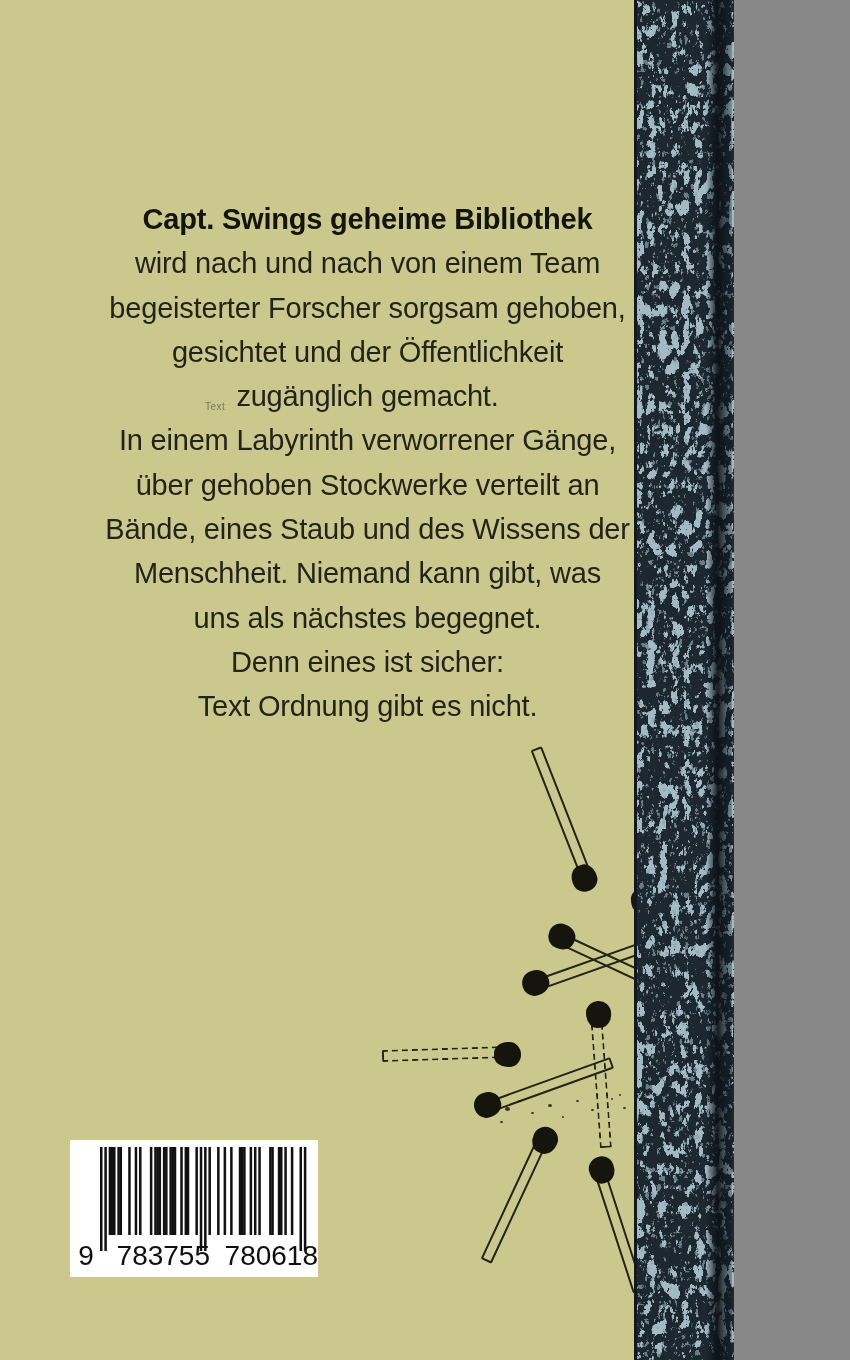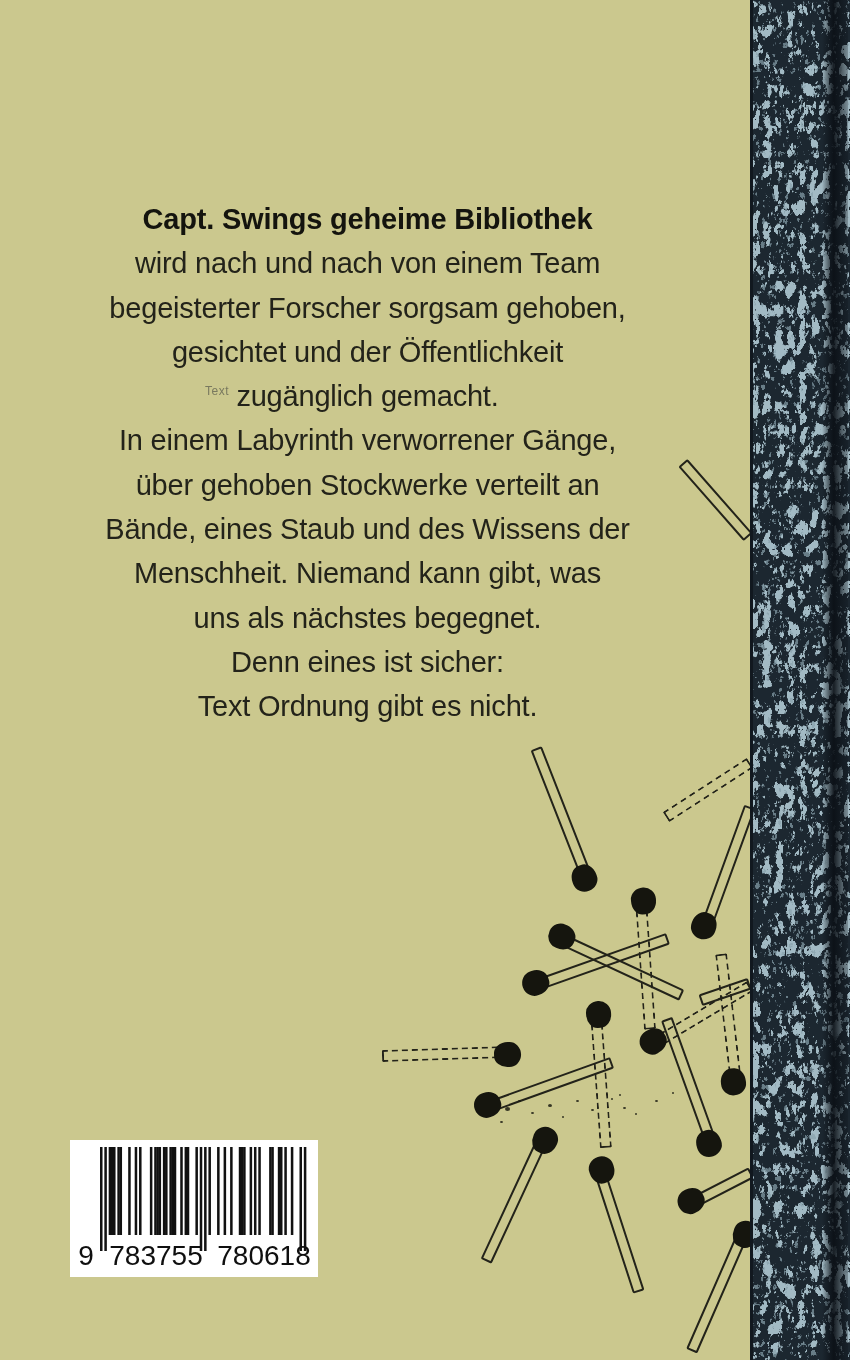--- a/index.html
+++ b/index.html
@@ -1,30 +1,30 @@
 <!DOCTYPE html>
 <html style="--bg: #cbc88e; --ink: #23231a; --spine_base: #1c2730; --spine_vein: #5d7c8a; --spine_groove: #0c1117; --barcode_bg: #ffffff; --bar: #111111;"><head>
 <meta charset="utf-8">
 <style>
   html,body{margin:0;padding:0;background:#888;}
   .cover{
-    position:relative; width:850px; height:1360px; overflow:hidden;
+    position:relative; width:734px; height:1360px; overflow:hidden;
     background:var(--bg,#cbc88e);
     font-family:"Liberation Sans", sans-serif;
   }
   
   .blurb{
     position:absolute; left:0; top:197px; width:735px; z-index:1;
     text-align:center; color:var(--ink,#1e1e15);
     font-size:29px; line-height:44.3px; letter-spacing:-0.2px;
   }
   .blurb .title{ font-weight:bold; color:#14140e; }
   .tiny-label{
-    position:absolute; left:205px; top:384px; z-index:1;
-    font-size:12px; color:#79795f; letter-spacing:0.5px;
+    position:absolute; left:205px; top:401px; z-index:1;
+    font-size:10px; color:#79795f; letter-spacing:0.5px;
   }
   
   .matches{ position:absolute; inset:0; z-index:3; }
   .match{
     position:absolute; height:8px; background:transparent;
     border:2.5px solid var(--ink,#23231a); border-radius:2px;
   }
   .match.dashed{ border-style:dashed; border-width:2px; }
   .match .head{
     position:absolute; width:27px; height:25px; top:-11px;
@@ -40,21 +40,21 @@
     position:absolute; left:70px; top:1140px; width:248px; height:137px;
     background:var(--barcode_bg,#ffffff); z-index:6;
   }
   .barcode svg{ position:absolute; left:30px; top:7px; }
   .digits{
     position:absolute; left:0; top:100px; width:248px; height:32px;
     display:flex; align-items:flex-start;
     font-size:28px; color:#0f0f0f; font-family:"Liberation Sans",sans-serif;
   }
   .digits .d9{ width:32px; text-align:center; }
-  .digits .dg{ flex:1; text-align:center; }
+  .digits .dg{ flex:1; text-align:right; }
 </style>
 </head>
 <body>
 
 <div class="cover">
 
   <div class="blurb">
     <div class="title">Capt. Swings geheime Bibliothek</div>
     <div>
         <div>wird nach und nach von einem Team</div>

